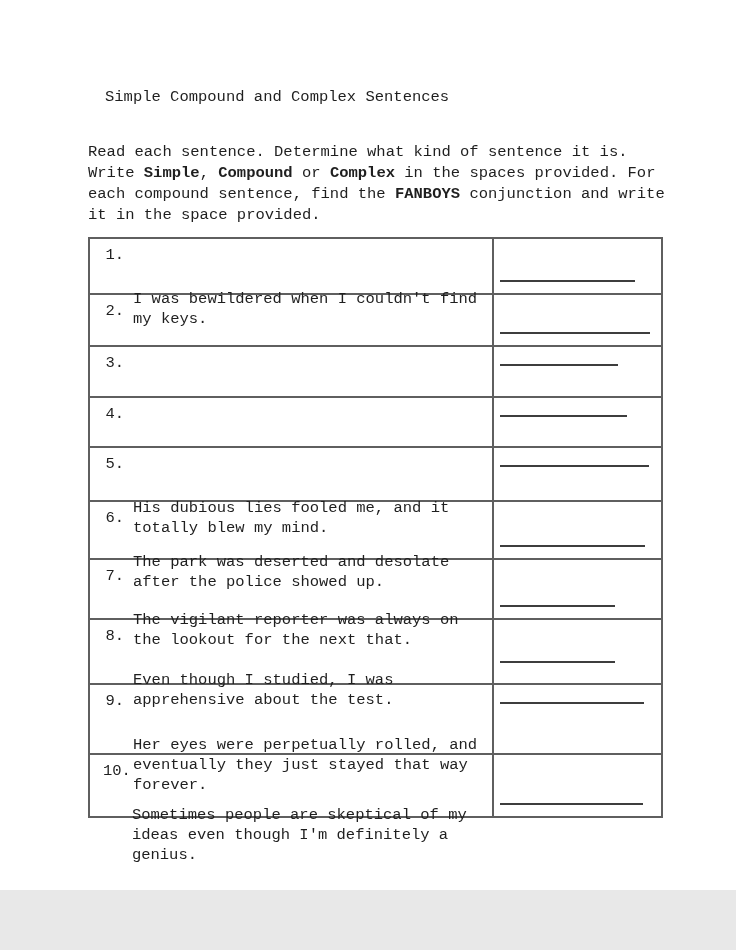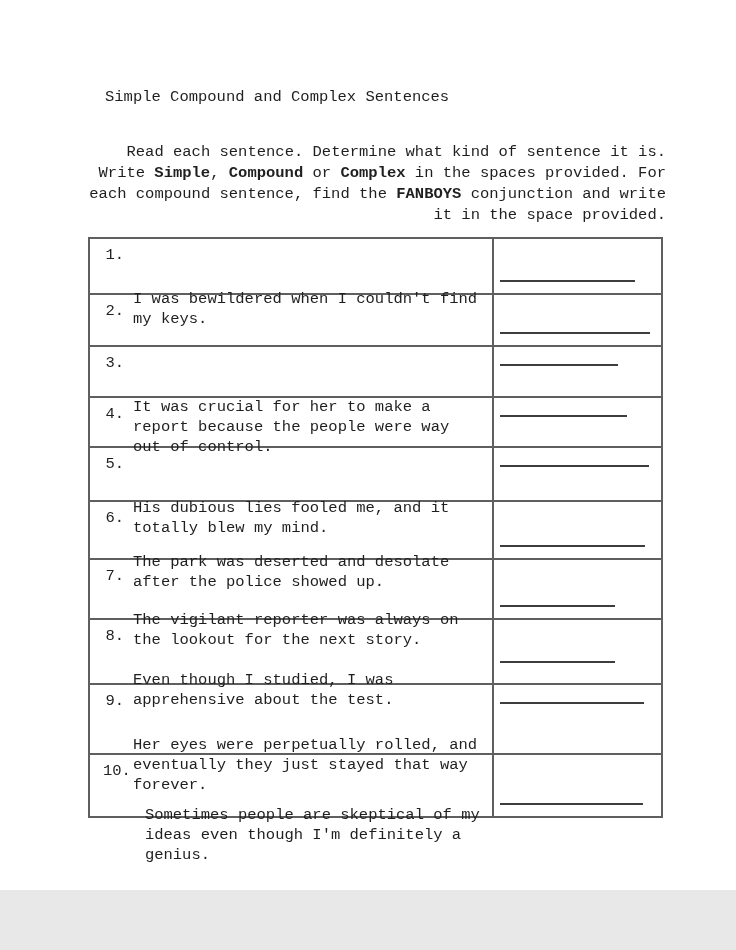--- a/index.html
+++ b/index.html
@@ -26,21 +26,20 @@
     line-height: 20px;
     white-space: nowrap;
   }
   .instructions {
     position: absolute;
     left: 88px;
     top: 142px;
     width: 578px;
     font-size: 15.5px;
     line-height: 21px;
-    text-align: right;
   }
   .instructions .b { font-weight: bold; }
   .ws-table {
     position: absolute;
     left: 88px;
     top: 237px;
     width: 575px;
     border: 2px solid var(--border);
     box-sizing: border-box;
     background: var(--bg);
@@ -71,21 +70,21 @@
     align-items: flex-start;
     font-size: 15.5px;
     line-height: 20px;
   }
   .num {
     min-width: 21px;
     text-align: right;
     margin-right: 9px;
     flex-shrink: 0;
   }
-  .row:nth-child(10) .num { min-width: 0; margin-right: 14px; }
+  .row:nth-child(10) .num { min-width: 0; margin-right: 1px; }
   .sentence-text { flex: 1; margin-top: 44px; }
   .cell-answer {
     flex: 1;
     display: flex;
     flex-direction: column;
     box-sizing: border-box;
     padding: 0 8px 0 6px;
   }
   .answer-blank {
     height: 0;
@@ -117,21 +116,20 @@
       <span class="num">2.</span>
     </div>
     <div class="cell-answer">
       <div class="answer-blank blank-bottom" style="width: 150px;"></div>
     </div>
   </div>
 
   <div class="row">
     <div class="cell-sentence">
       <span class="num">3.</span>
-      <span class="sentence-text">It was crucial for her to make a report because the people were way out of control.</span>
     </div>
     <div class="cell-answer">
       <div class="answer-blank blank-top" style="width: 118px;"></div>
     </div>
   </div>
 
   <div class="row">
     <div class="cell-sentence">
       <span class="num">4.</span>
     </div>
@@ -156,21 +154,21 @@
       <span class="sentence-text">The park was deserted and desolate after the police showed up.</span>
     </div>
     <div class="cell-answer">
       <div class="answer-blank blank-bottom" style="width: 145px;"></div>
     </div>
   </div>
 
   <div class="row">
     <div class="cell-sentence">
       <span class="num">7.</span>
-      <span class="sentence-text">The vigilant reporter was always on the lookout for the next story.</span>
+      <span class="sentence-text">The vigilant reporter was always on the lookout for the next that.</span>
     </div>
     <div class="cell-answer">
       <div class="answer-blank blank-bottom" style="width: 115px;"></div>
     </div>
   </div>
 
   <div class="row">
     <div class="cell-sentence">
       <span class="num">8.</span>
       <span class="sentence-text">Even though I studied, I was apprehensive about the test.</span>

